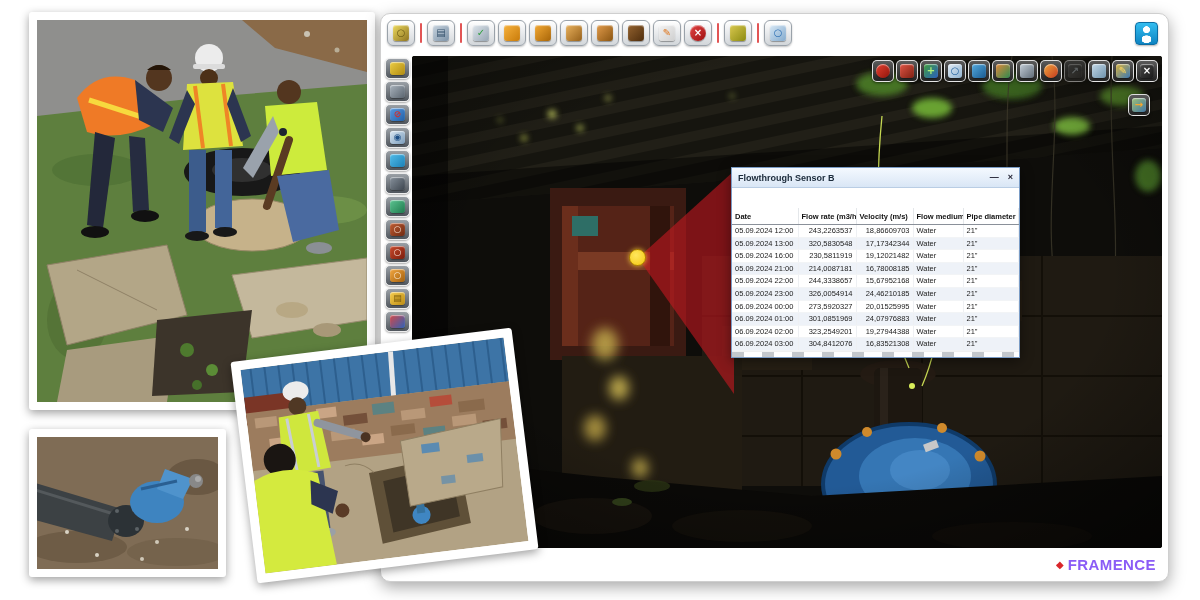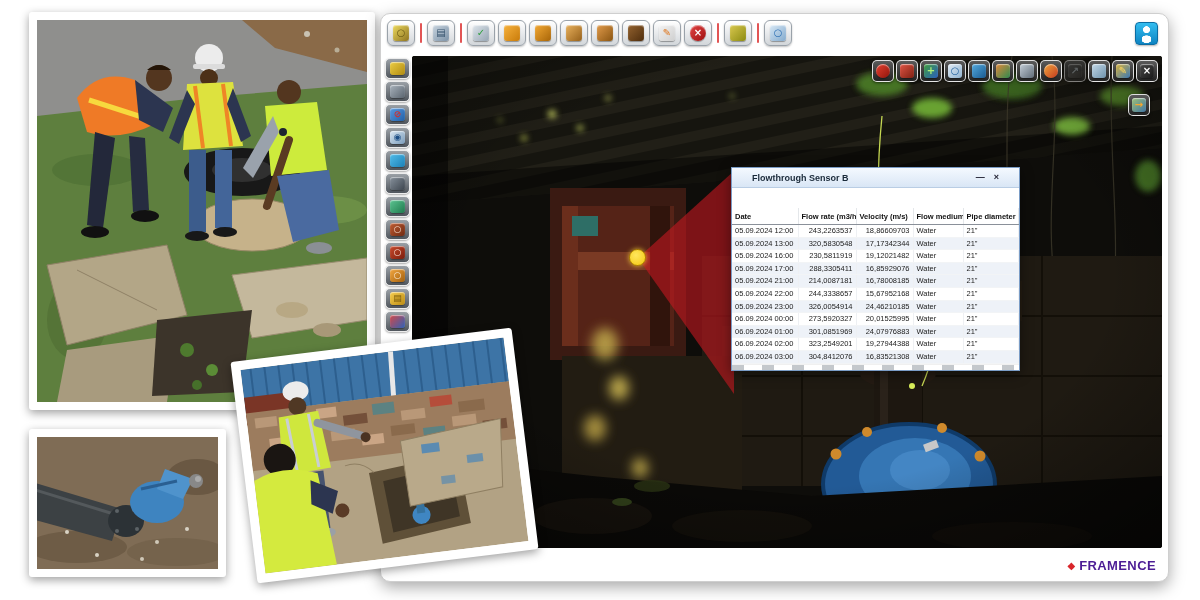--- a/index.html
+++ b/index.html
@@ -46,26 +46,26 @@
   .viewer svg.scene{position:absolute;inset:0;}
   .vtoolbar{position:absolute;top:4px;right:4px;display:flex;gap:2px;z-index:6;}
   .vnav{position:absolute;top:38px;right:12px;z-index:6;}
   .cone{position:absolute;left:226px;top:115px;width:96px;height:223px;
     background:rgba(193,24,32,.62);clip-path:polygon(0 39%,100% 0,100% 100%);z-index:2;}
   .dot{position:absolute;left:217px;top:193px;width:15px;height:15px;border-radius:50%;
     background:radial-gradient(circle at 40% 35%,#ffe65c,#f4c711);border:1px solid #b98f00;
     box-shadow:0 0 5px rgba(255,220,60,.8);z-index:3;cursor:pointer;}
   .brandbar{position:absolute;right:12px;bottom:8px;display:flex;align-items:center;gap:4px;}
   .mark{color:#d9262b;font-size:10px;line-height:1;}
-  .brandtext{color:#4c1d95;font-weight:bold;font-size:13px;letter-spacing:.4px;}
+  .brandtext{color:#8b5cf6;font-weight:bold;font-size:15px;letter-spacing:.4px;}
   
   .sensor{position:absolute;left:731px;top:167px;width:287px;background:#fff;
     border:1px solid #7a9cc6;box-shadow:0 3px 12px rgba(0,0,0,.45);z-index:40;}
   .sw-title{height:19px;background:linear-gradient(#f4f9ff,#d9e6f5);border-bottom:1px solid #b9cde4;
-    display:flex;align-items:center;justify-content:space-between;padding:0 20px;
+    display:flex;align-items:center;justify-content:space-between;padding:0 6px;
     font-size:9px;font-weight:bold;color:#1a2a3a;cursor:move;}
   .sw-ctrls{display:flex;gap:9px;}
   .swc{font-size:9px;font-weight:bold;color:#223;cursor:pointer;line-height:1;}
   .sensor table{width:100%;border-collapse:collapse;table-layout:fixed;background:#fff;margin-top:20px;}
   .sensor col.c0{width:66px;} .sensor col.c1{width:58px;} .sensor col.c2{width:57px;}
   .sensor col.c3{width:50px;}
   .sensor th{font-size:7.5px;font-weight:bold;text-align:left;padding:2px 3px;
     border-bottom:1px solid #8a9099;border-right:1px solid #e4e7ea;color:#111;
     white-space:nowrap;overflow:hidden;height:12px;}
   .sensor td{font-size:7.5px;color:#222;padding:0 3px;height:11.6px;line-height:11.6px;
@@ -491,27 +491,20 @@
           <td>21"</td>
         </tr>
         <tr>
           <td>05.09.2024 16:00</td>
           <td class="num">230,5811919</td>
           <td class="num">19,12021482</td>
           <td>Water</td>
           <td>21"</td>
         </tr>
         <tr class="alt">
-          <td>05.09.2024 17:00</td>
-          <td class="num">288,3305411</td>
-          <td class="num">16,85929076</td>
-          <td>Water</td>
-          <td>21"</td>
-        </tr>
-        <tr class="alt">
           <td>05.09.2024 21:00</td>
           <td class="num">214,0087181</td>
           <td class="num">16,78008185</td>
           <td>Water</td>
           <td>21"</td>
         </tr>
         <tr>
           <td>05.09.2024 22:00</td>
           <td class="num">244,3338657</td>
           <td class="num">15,67952168</td>

